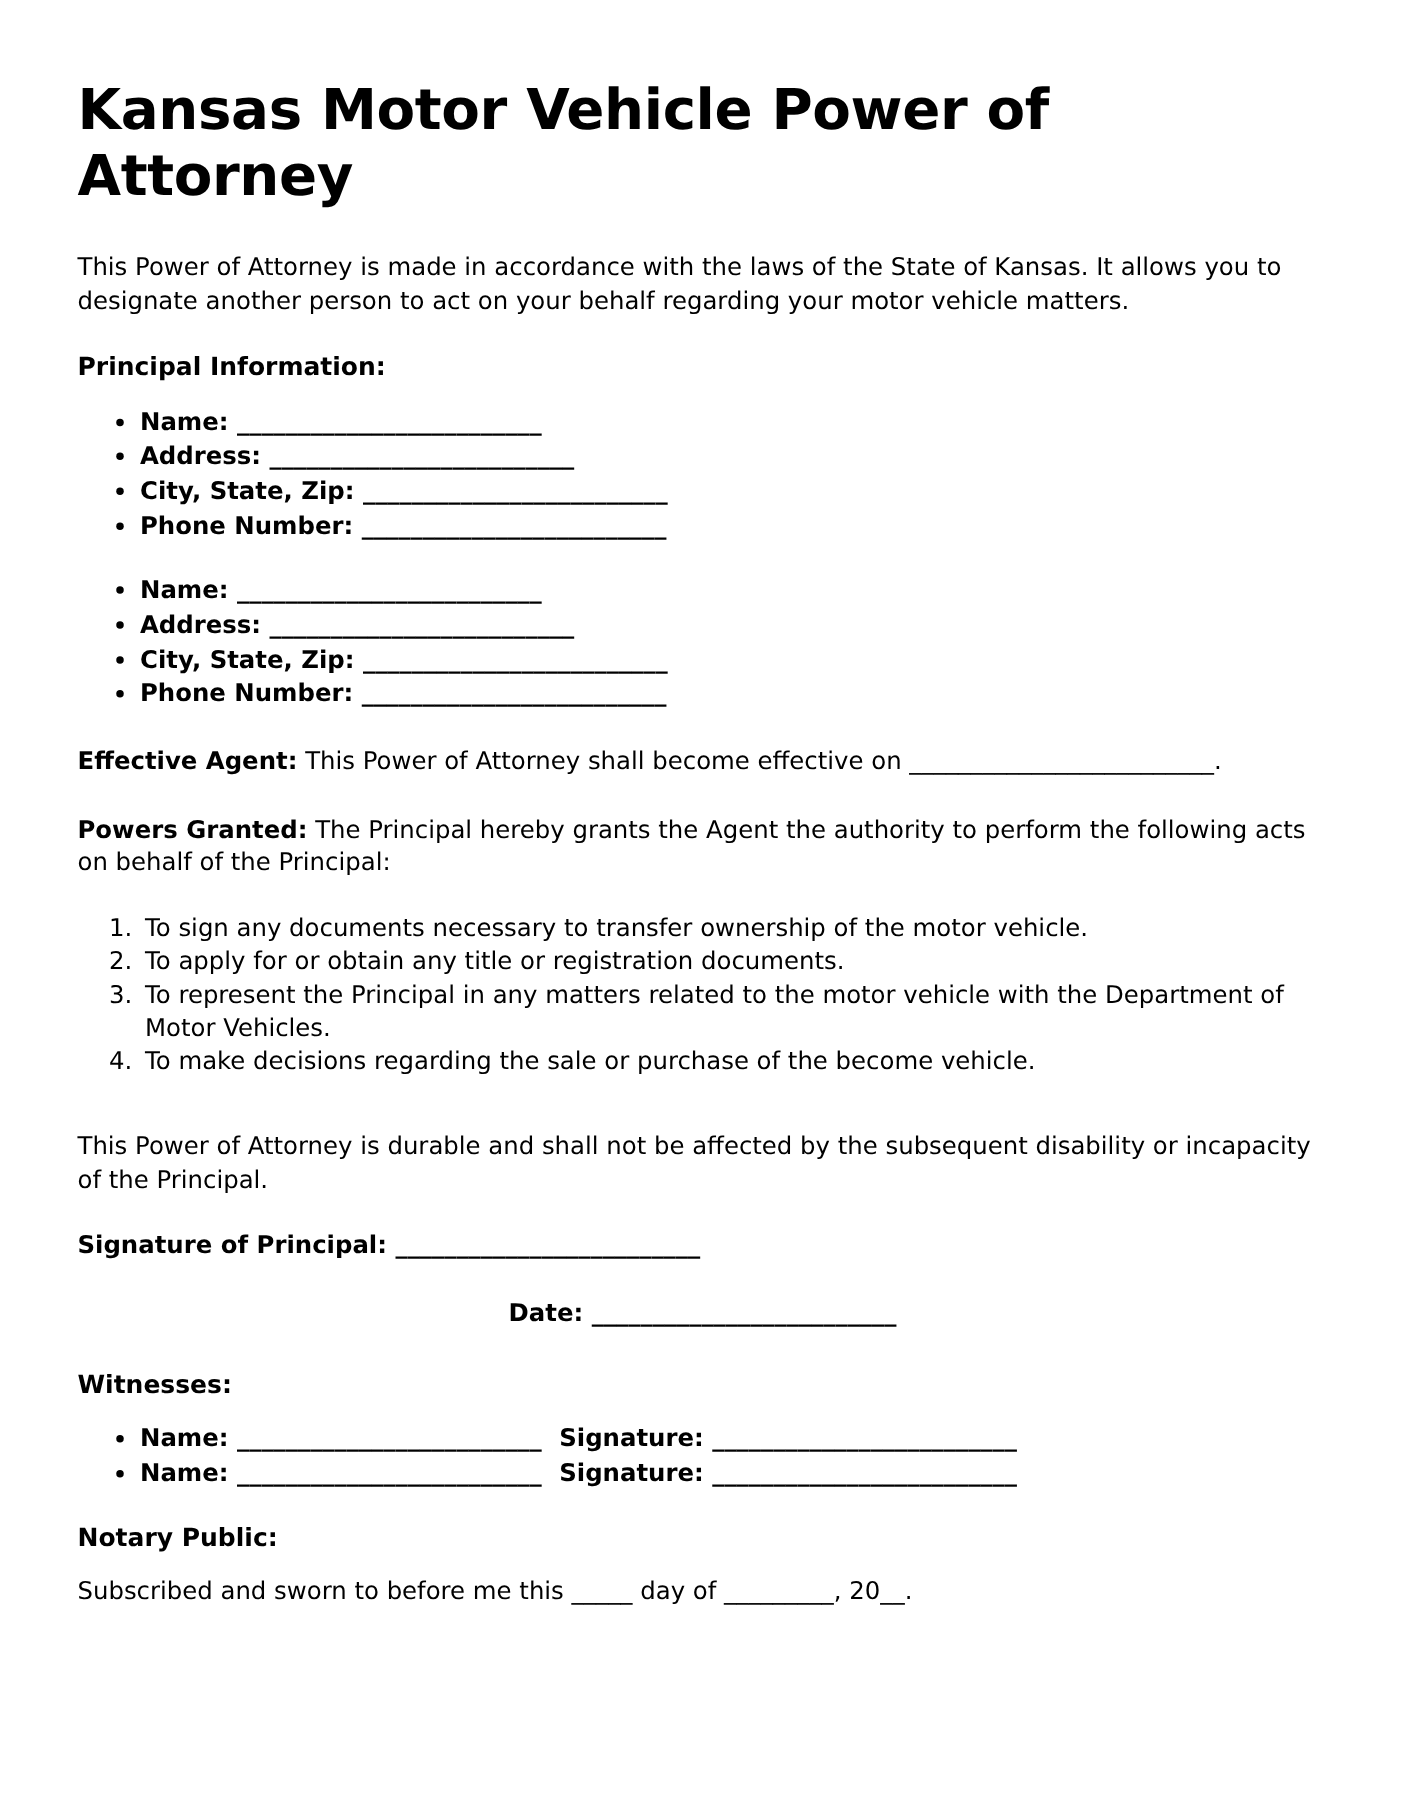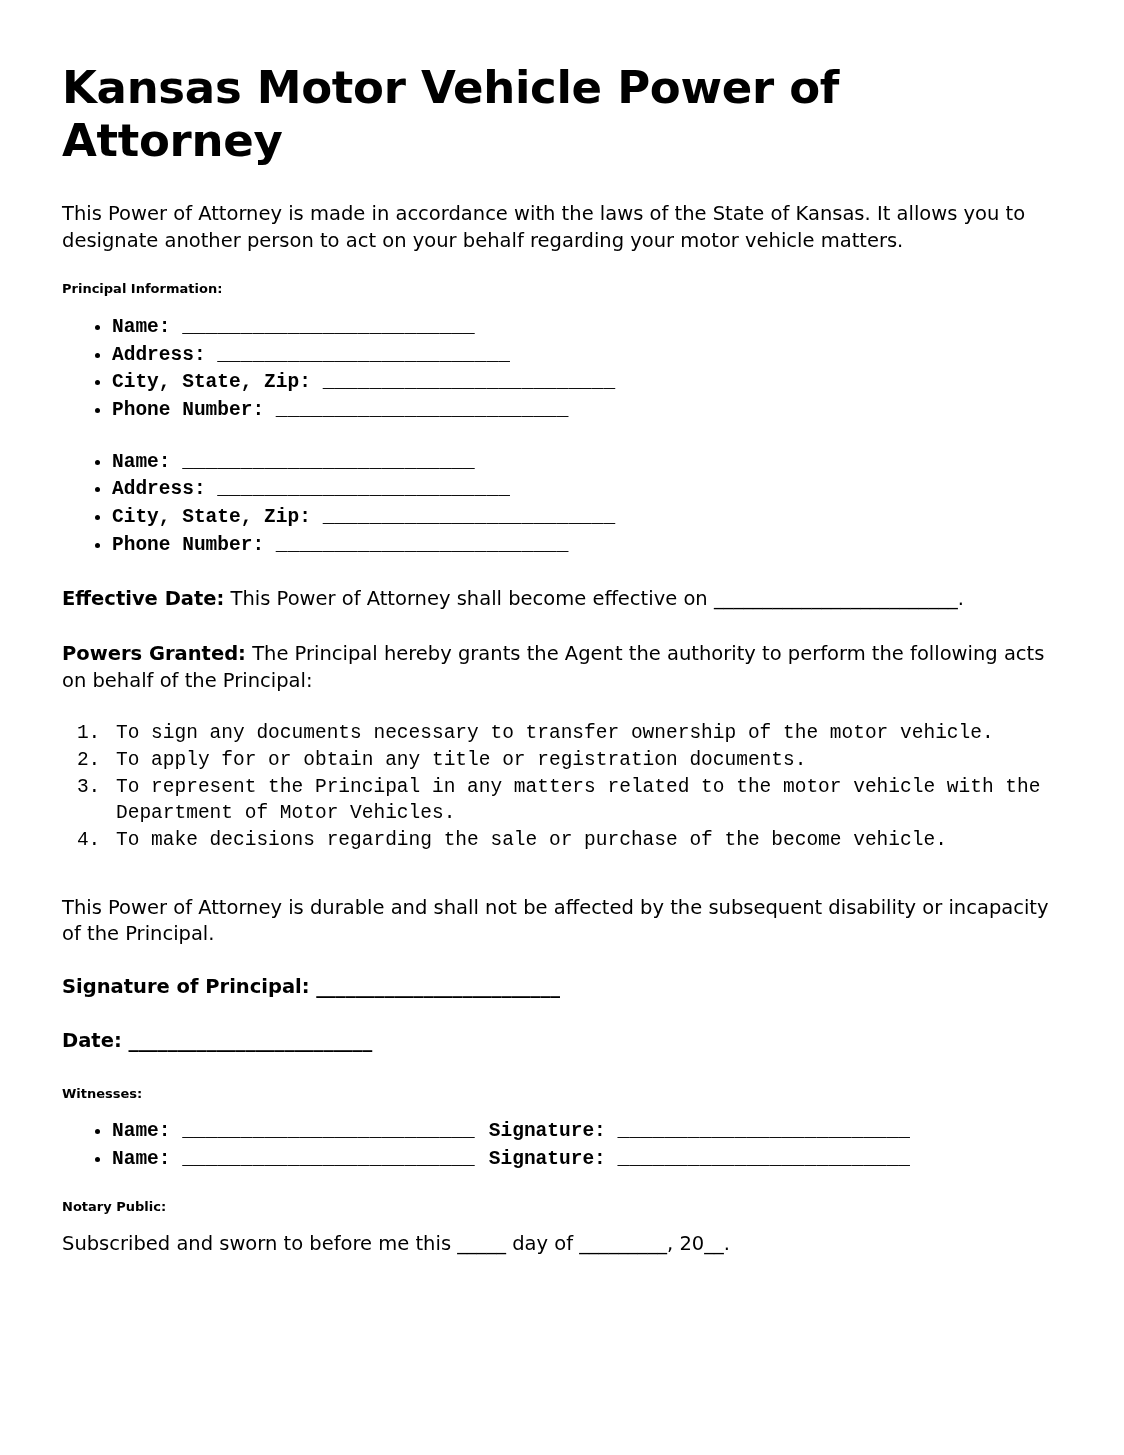--- a/index.html
+++ b/index.html
@@ -41,30 +41,29 @@
     max-width: 800px;
   }
 
   p.para {
     font-size: 19.5px;
     line-height: 1.36;
     margin: 0 0 26px 0;
   }
 
   .section-head {
-    font-size: 13px;
+    font-size: 20px;
     font-weight: bold;
     line-height: 1.36;
     margin: 0 0 16px 0;
   }
 
   ul.field-list, ol.powers-list {
     margin: 0 0 24px 0;
     padding-left: 50px;
-    font-family: Liberation Mono, monospace;
   }
   ul.field-list { list-style: disc; }
   ol.powers-list { list-style: decimal; padding-left: 50px; margin-bottom: 41px; }
 
   ul.field-list li {
     font-size: 19.5px;
     font-weight: bold;
     line-height: 1.42;
     white-space: nowrap;
   }
@@ -92,21 +91,21 @@
     line-height: 1.62;
     margin: 0 0 26px 0;
   }
 
   .sig-line {
     font-size: 19.5px;
     font-weight: bold;
     line-height: 1.36;
     margin: 0 0 28px 0;
   }
-  .sig-line.tight { margin-bottom: 30px; }
+  .sig-line.tight { margin-bottom: 30px; text-align: center; }
 
   .notary-line {
     font-size: 19.5px;
     font-weight: normal;
     line-height: 1.36;
     margin: 0 0 28px 0;
   }
 
   .watermark {
     position: absolute;
@@ -141,21 +140,21 @@
     </ul>
 
 
     <ul class="field-list">
       <li><span>Name:</span> <span class="blank">_________________________</span></li>
       <li><span>Address:</span> <span class="blank">_________________________</span></li>
       <li><span>City, State, Zip:</span> <span class="blank">_________________________</span></li>
       <li><span>Phone Number:</span> <span class="blank">_________________________</span></li>
     </ul>
 
-    <p class="eff-block"><span class="lead-bold">Effective Date:</span> <span>This Power of Attorney shall become effective on</span> <span class="blank-normal">_________________________</span><span>.</span></p>
+    <p class="eff-block"><span class="lead-bold">Effective Agent:</span> <span>This Power of Attorney shall become effective on</span> <span class="blank-normal">_________________________</span><span>.</span></p>
 
     <p class="para"><span class="lead-bold">Powers Granted:</span> <span>The Principal hereby grants the Agent the authority to perform the following acts on behalf of the Principal:</span></p>
 
     <ol class="powers-list">
       <li>To sign any documents necessary to transfer ownership of the motor vehicle.</li>
       <li>To apply for or obtain any title or registration documents.</li>
       <li>To represent the Principal in any matters related to the motor vehicle with the Department of Motor Vehicles.</li>
       <li>To make decisions regarding the sale or purchase of the become vehicle.</li>
     </ol>
 

